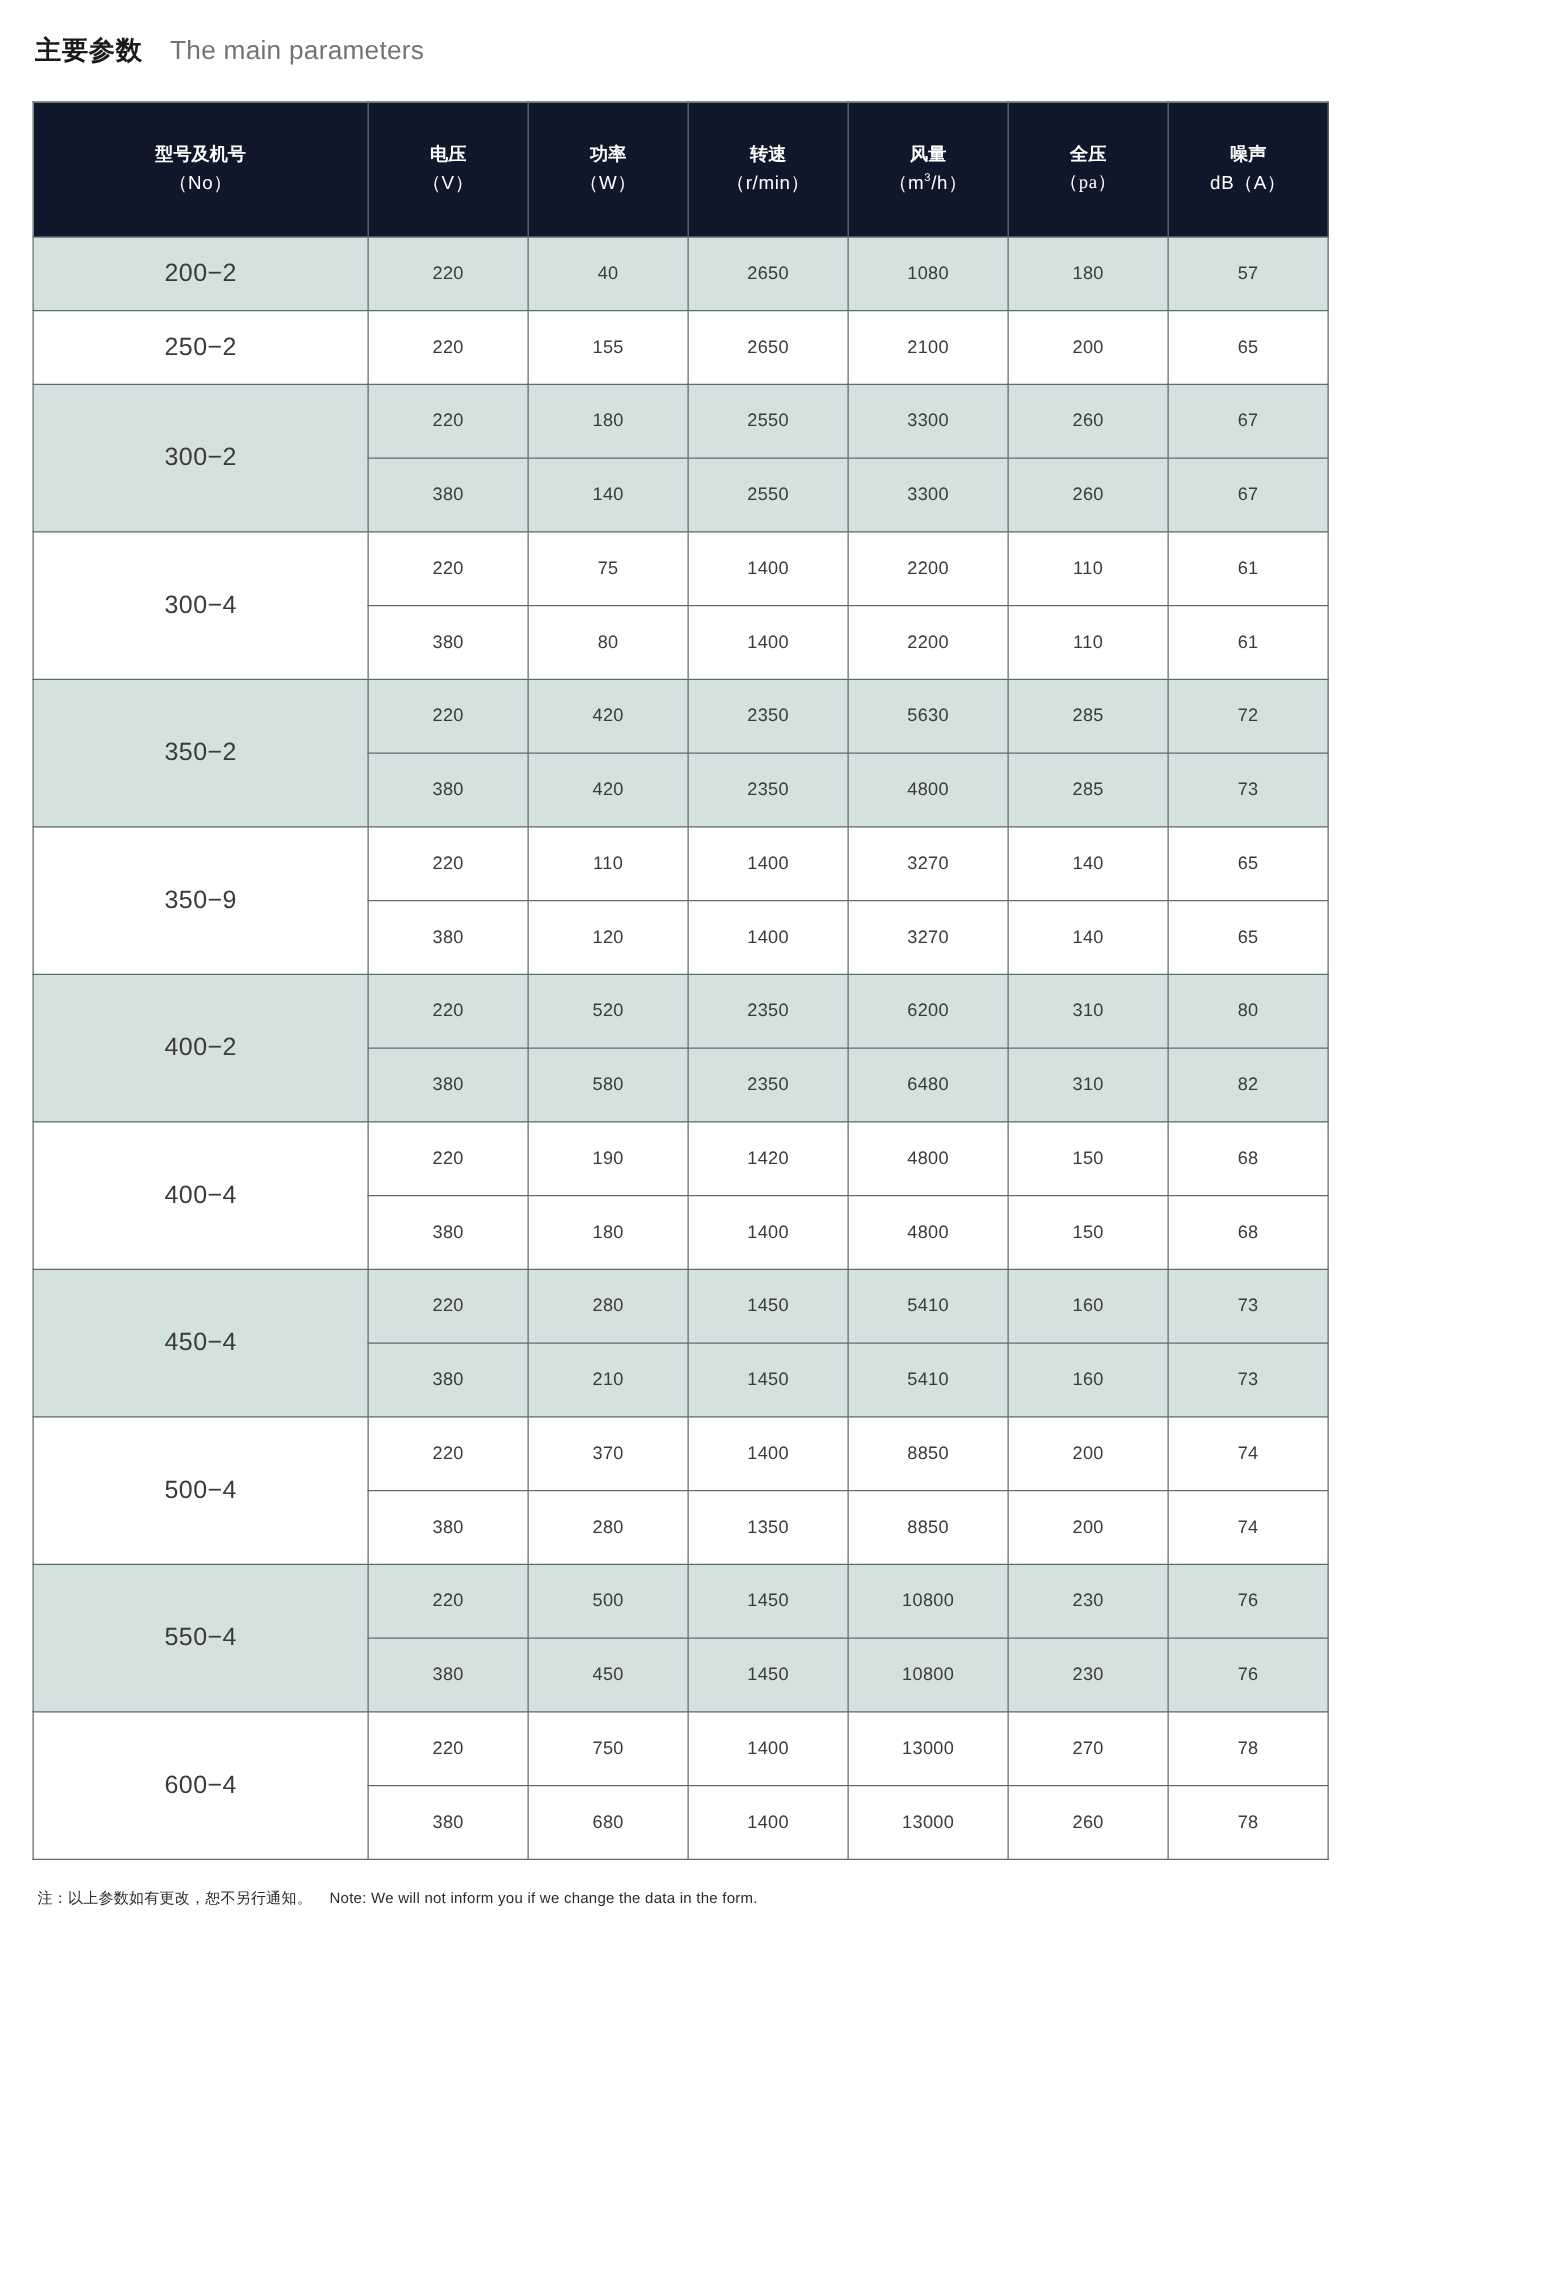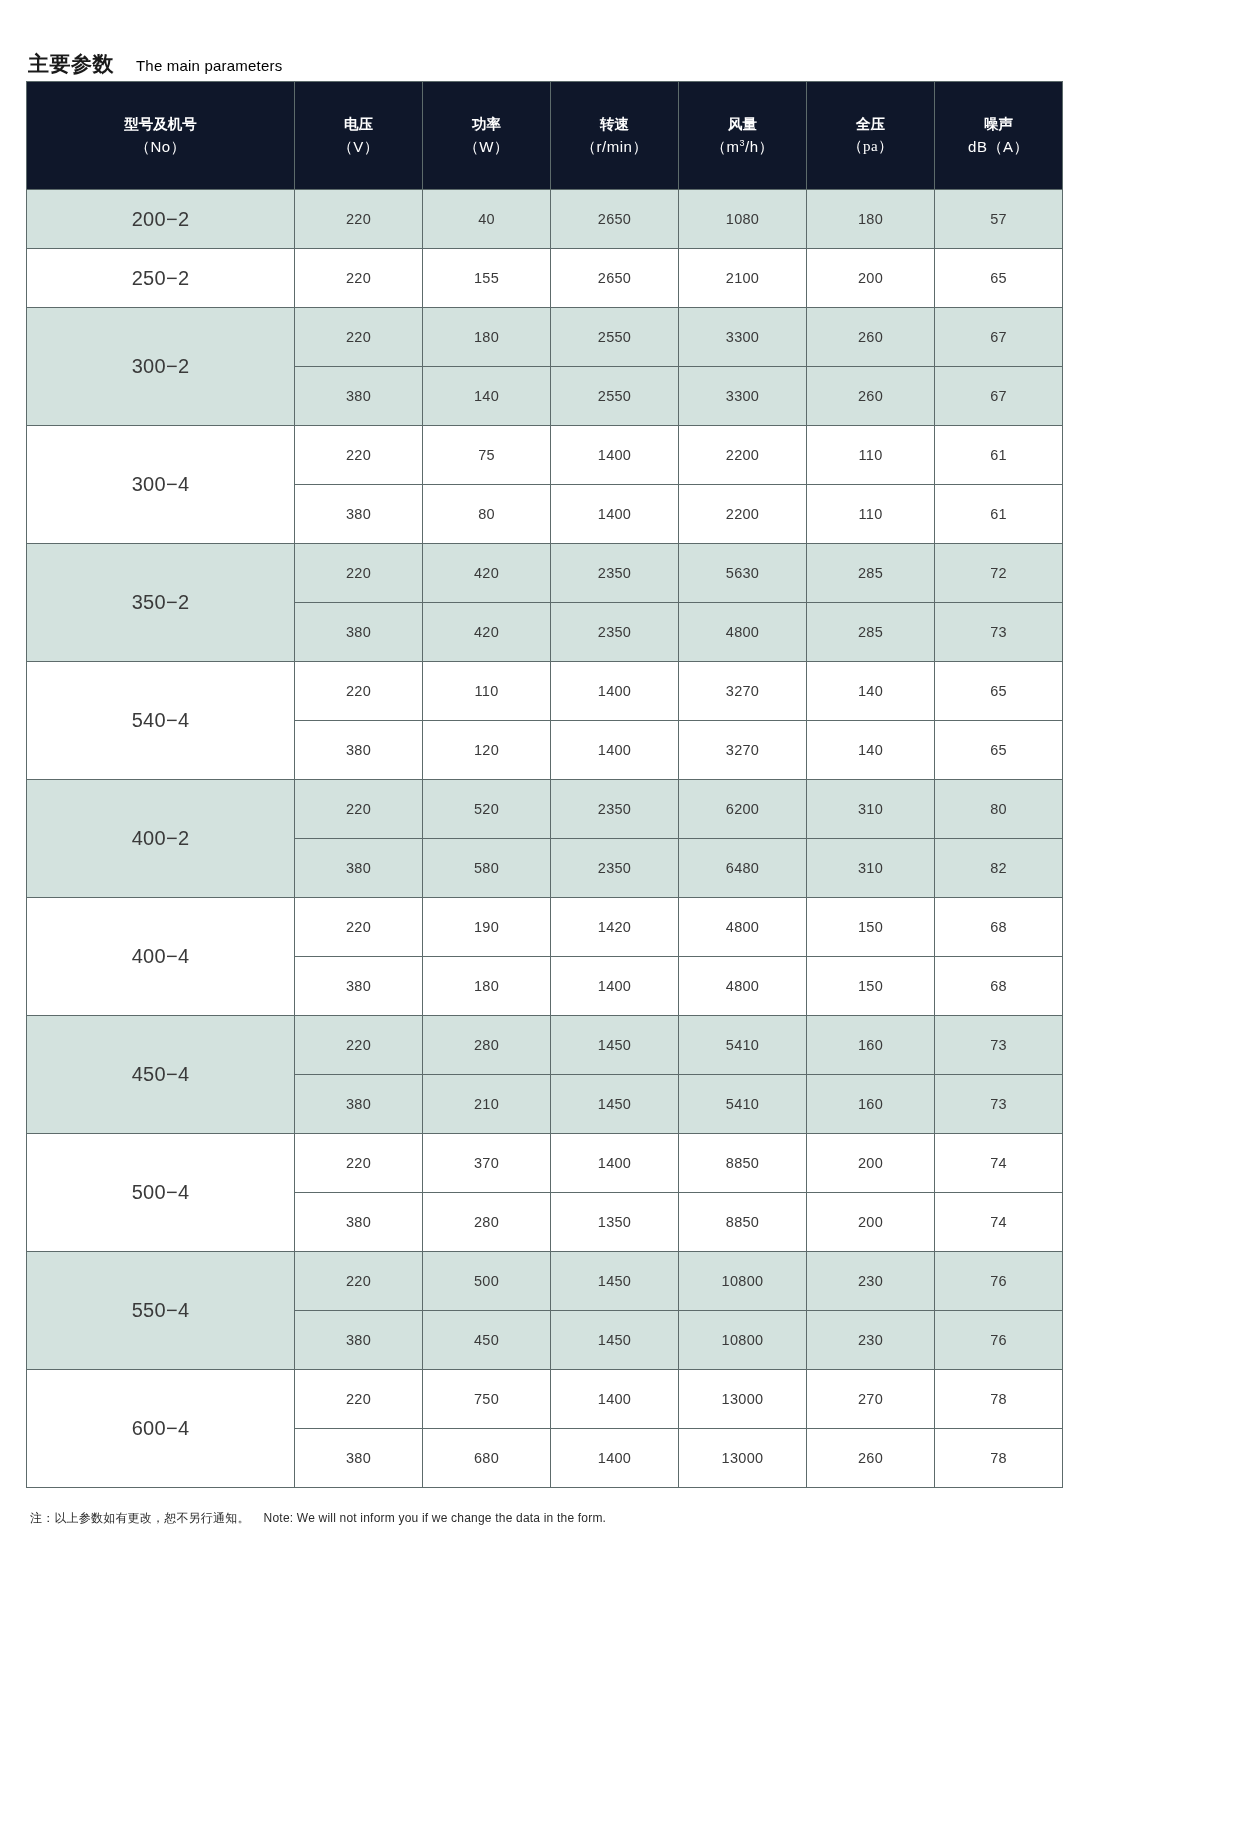--- a/index.html
+++ b/index.html
@@ -26,26 +26,25 @@
     align-items: baseline;
     padding-left: 6px;
     margin-bottom: 21px;
     height: 34px;
   }
   .title-cn {
     font-size: 21px;
     font-weight: bold;
     color: #1a1a1a;
     letter-spacing: 0.5px;
-    margin-top: 24px;
   }
   .title-en {
-    font-size: 15px;
+    font-size: 21px;
     font-weight: normal;
-    color: #000000;
+    color: #737373;
     margin-left: 22px;
     letter-spacing: 0.2px;
   }
 
   
   table.spec {
     border-collapse: collapse;
     width: 1016px;
     margin-left: 4px;
     table-layout: fixed;
@@ -213,21 +212,21 @@
         </tr>
         <tr class="shade">
           <td>380</td>
           <td>420</td>
           <td>2350</td>
           <td>4800</td>
           <td>285</td>
           <td>73</td>
         </tr>
         <tr class="plain">
-          <td class="model" rowspan="2">540−4</td>
+          <td class="model" rowspan="2">350−9</td>
           <td>220</td>
           <td>110</td>
           <td>1400</td>
           <td>3270</td>
           <td>140</td>
           <td>65</td>
         </tr>
         <tr class="plain">
           <td>380</td>
           <td>120</td>

